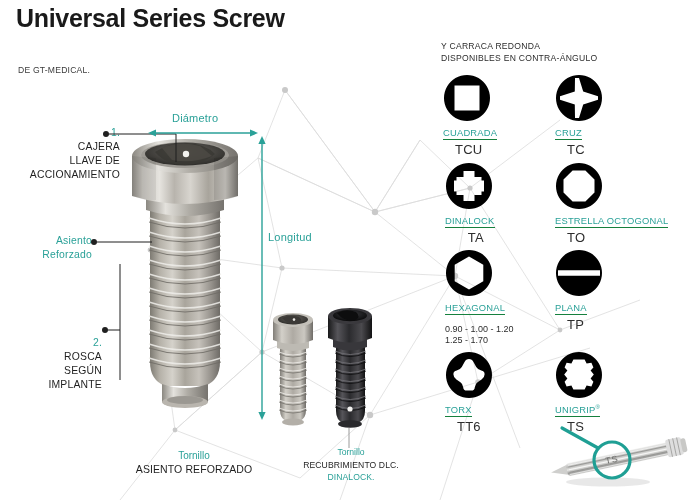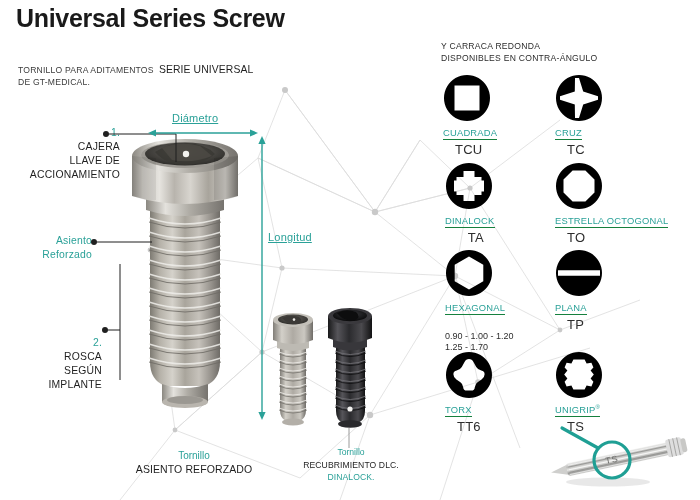--- a/index.html
+++ b/index.html
@@ -34,38 +34,38 @@
          font-size:8.6px;letter-spacing:.25px;color:#2d2d2d;}
 
   
   .callout{position:absolute;z-index:6;text-align:right;line-height:14px;font-size:10.4px;letter-spacing:.2px;color:#1f1f1f;}
   .callout .num{color:#2aa198;font-size:10.4px;}
   .callout.tealtxt{color:#2aa198;}
 
   .leader{position:absolute;z-index:6;}
 
   
-  .dimlabel{position:absolute;z-index:7;color:#2aa198;font-size:11px;letter-spacing:.2px;text-decoration:underline;}
+  .dimlabel{position:absolute;z-index:7;color:#2aa198;font-size:11px;letter-spacing:.2px;}
 
   
   .caption{position:absolute;z-index:6;text-align:center;line-height:12.5px;}
   .caption .t{color:#2aa198;font-size:10px;}
   .caption .d{color:#1f1f1f;font-size:10.5px;letter-spacing:.1px;}
   .caption.small .t{font-size:8.6px;}
   .caption.small .d{font-size:8.6px;}
 
   
   .drive{position:absolute;z-index:6;}
   .drive .ico{display:block;}
   .drive .name{
     display:inline-block;font-size:9.4px;letter-spacing:.2px;color:#2aa198;
     border-bottom:1px solid #15803d;padding-bottom:1px;margin-top:2px;
   }
   .drive .code{font-size:13px;color:#2d2d2d;letter-spacing:.2px;margin-top:2px;margin-left:12px;}
-  .drive .sizes{font-size:9px;color:#2d2d2d;line-height:11px;margin-top:16px;white-space:pre-line;}
+  .drive .sizes{font-size:9px;color:#2d2d2d;line-height:11px;margin-top:9px;white-space:pre-line;}
   .drive .sup{font-size:6px;vertical-align:super;}
 
   
   .art{position:absolute;z-index:4;}
 </style>
 </head>
 <body>
 
 <div id="stage">
 
@@ -108,24 +108,20 @@
       <circle cx="478" cy="382" r="2.8"></circle>
       <circle cx="150" cy="250" r="2.4"></circle>
       <circle cx="175" cy="430" r="2.4"></circle>
       <circle cx="560" cy="330" r="2.4"></circle>
     </g>
   </svg>
 
   <div class="title">Universal Series Screw</div>
 
   <div class="intro">
-    <div class="l1">
-      <span>TORNILLO PARA ADITAMENTOS</span>
-      &nbsp;<b>SERIE UNIVERSAL</b>
-    </div>
     <div class="l2">DE GT-MEDICAL.</div>
   </div>
 
   <div class="rhead">
     <div>Y CARRACA REDONDA</div>
     <div>DISPONIBLES EN CONTRA-ÁNGULO</div>
   </div>
 
   <svg class="art" style="left:120px;top:130px;width:130px;height:310px;" viewBox="0 0 130 310">
     <defs>

